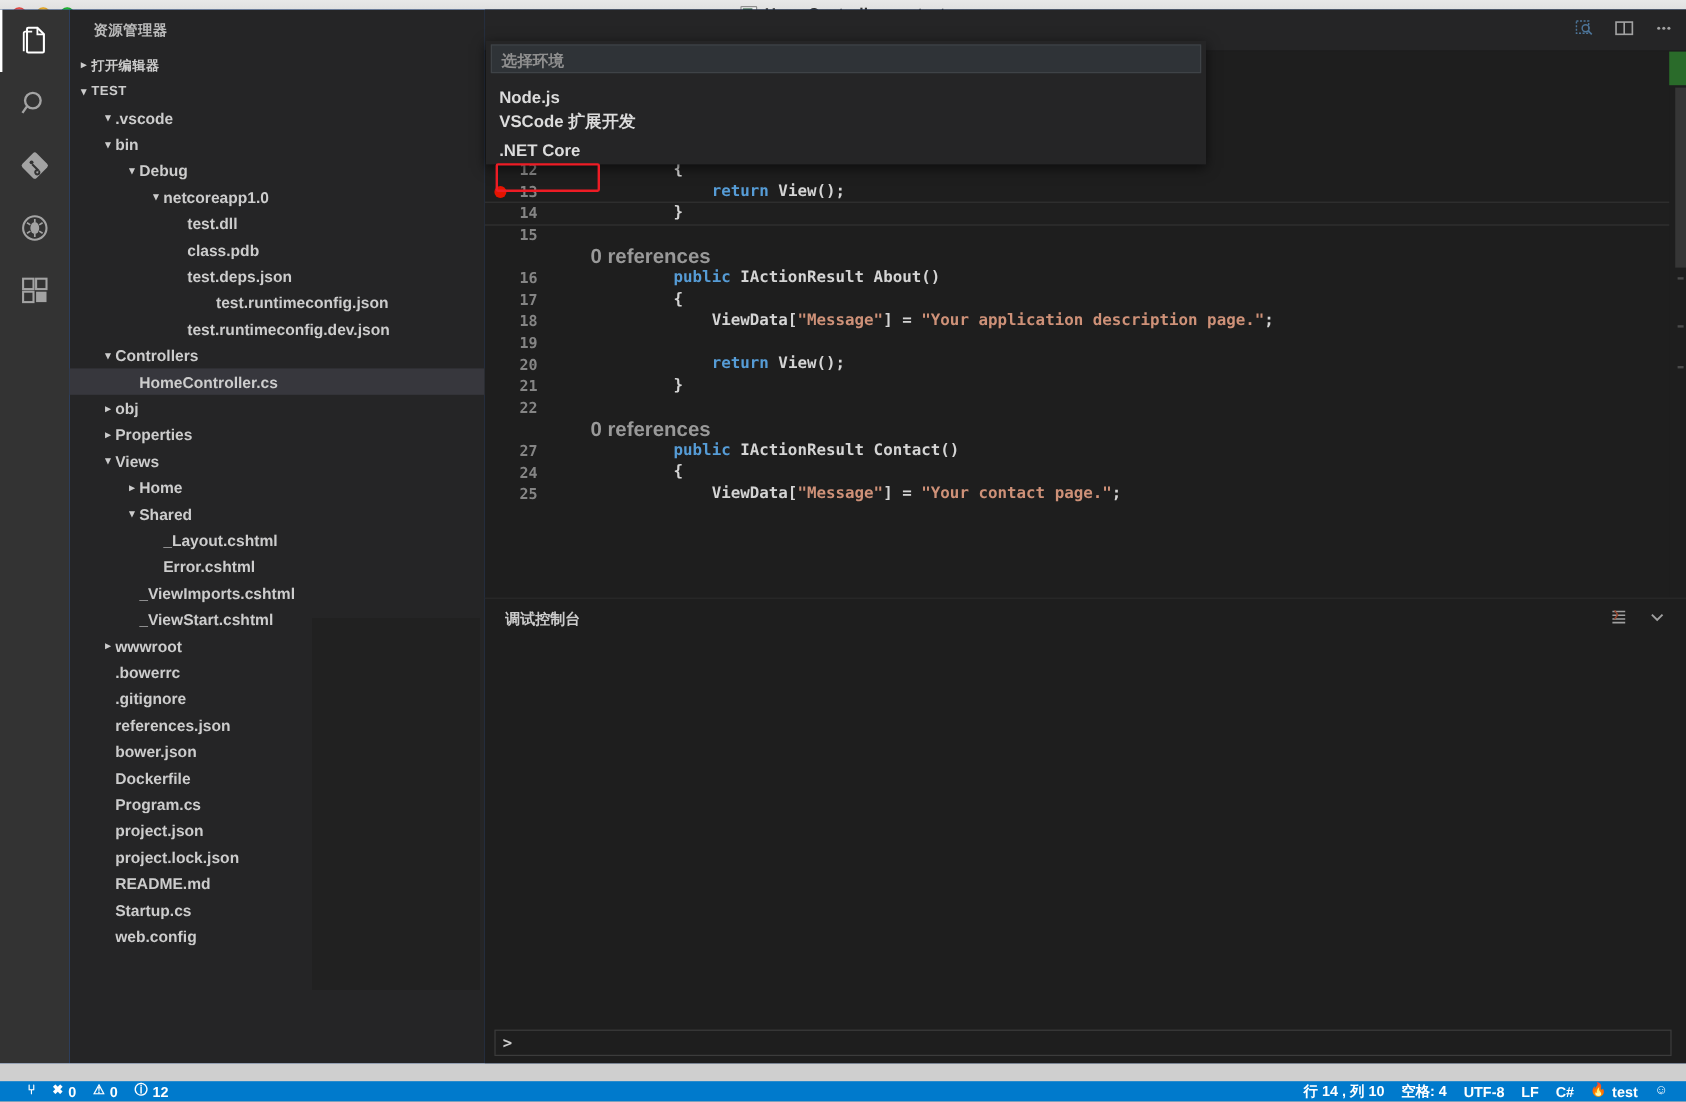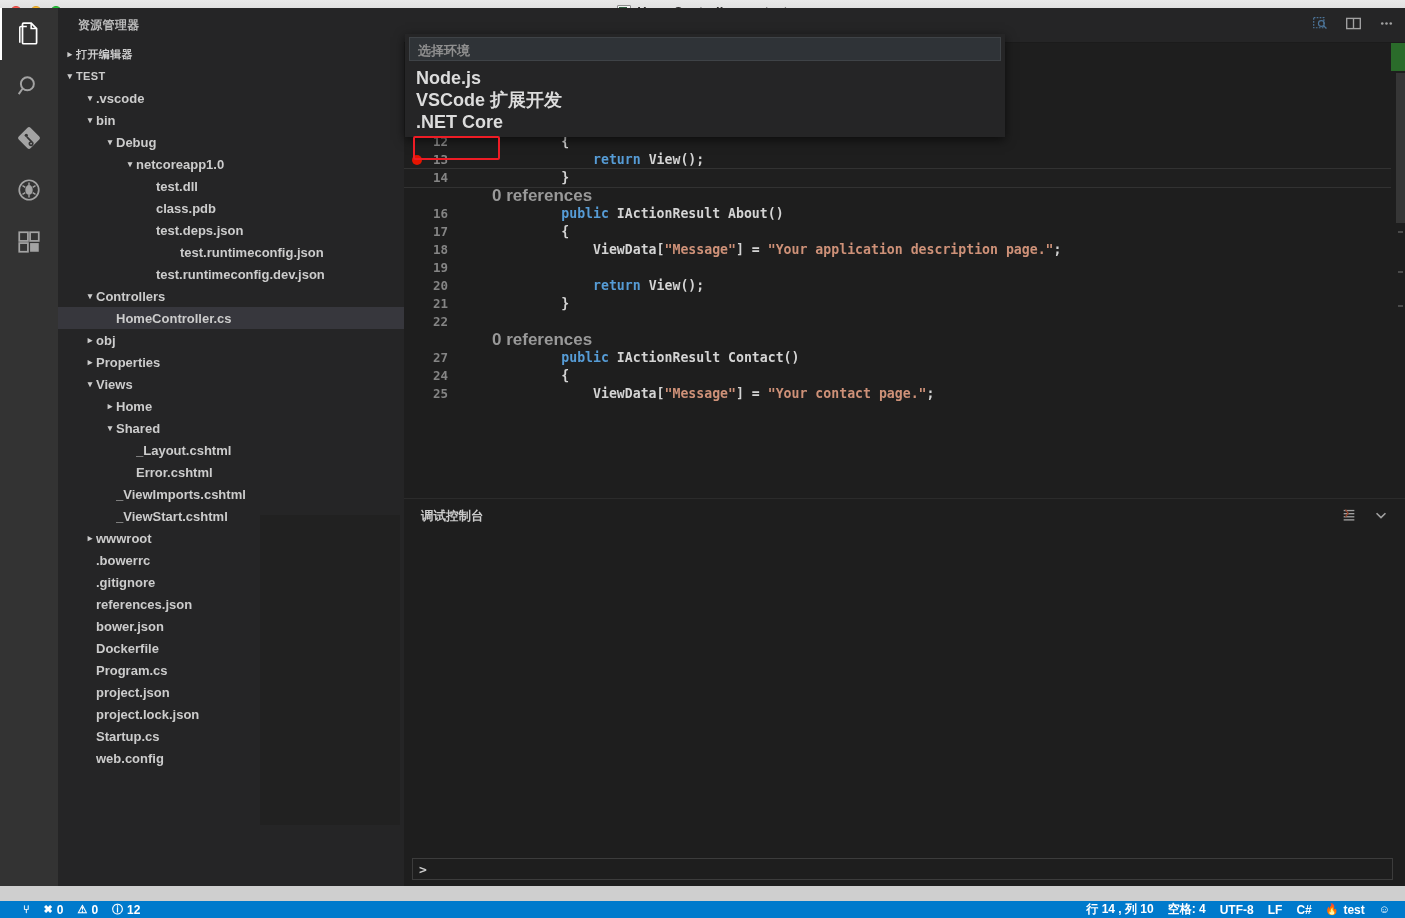--- a/index.html
+++ b/index.html
@@ -172,22 +172,22 @@
     z-index: 50;
   }
   .qp-input {
     margin: 3px 4px 0 4px; height: 24px;
     background: #2f3337; border: 1px solid #3f4347;
     display: flex; align-items: flex-end; padding-left: 8px;
   }
   .qp-placeholder { font-size: 13px; color: #8f8f8f; }
   .qp-list { padding: 6px 0 4px 0; }
   .qp-row {
-    height: 22px; display: flex; align-items: center;
-    padding-left: 11px; font-size: 18px; color: #dcdcdc; cursor: pointer;
+    height: 22px; display: flex; align-items: flex-end;
+    padding-left: 11px; font-size: 14px; color: #dcdcdc; cursor: pointer;
   }
   .qp-highlight {
     position: absolute; left: 8px; top: 102px; width: 87px; height: 24px;
     border: 2px solid #ee1c25; border-radius: 2px; pointer-events: none;
   }
 
   
   .statusbar {
     position: absolute; left: 0; top: 901px; width: 1405px; height: 17px;
     background: #007acc; display: flex; align-items: center;
@@ -377,20 +377,24 @@
             <span class="twisty blank"></span>
             <span class="rowlabel">Program.cs</span>
           </div>
           <div class="row" style="padding-left: 26px;">
             <span class="twisty blank"></span>
             <span class="rowlabel">project.json</span>
           </div>
           <div class="row" style="padding-left: 26px;">
             <span class="twisty blank"></span>
             <span class="rowlabel">project.lock.json</span>
+          </div>
+          <div class="row" style="padding-left: 26px;">
+            <span class="twisty blank"></span>
+            <span class="rowlabel">README.md</span>
           </div>
           <div class="row" style="padding-left: 26px;">
             <span class="twisty blank"></span>
             <span class="rowlabel">Startup.cs</span>
           </div>
           <div class="row" style="padding-left: 26px;">
             <span class="twisty blank"></span>
             <span class="rowlabel">web.config</span>
           </div>
         </div>
@@ -426,20 +430,21 @@
       <div class="codepane">
         <div id="code-root">
             <div class="codeline codelens"><span class="lnum"></span><span class="ltext" style="left: 62px;">0 references</span></div>
             <div class="codeline"><span class="lnum">9</span><span class="ltext"><span>        </span><span class="kw">public</span><span> </span><span class="kw">class</span><span> HomeController : </span><span class="type">Controller</span></span></div>
             <div class="codeline"><span class="lnum">10</span><span class="ltext"><span>        {</span></span></div>
             <div class="codeline codelens"><span class="lnum"></span><span class="ltext" style="left: 88px;">0 references</span></div>
             <div class="codeline"><span class="lnum">11</span><span class="ltext"><span>            </span><span class="kw">public</span><span> IActionResult Index()</span></span></div>
             <div class="codeline"><span class="lnum">12</span><span class="ltext"><span>            {</span></span></div>
             <div class="codeline"><span class="bp"></span><span class="lnum">13</span><span class="ltext"><span>                </span><span class="kw">return</span><span> View();</span></span></div>
             <div class="codeline current"><span class="lnum">14</span><span class="ltext"><span>            }</span></span></div>
+            <div class="codeline"><span class="lnum">15</span><span class="ltext"><span></span></span></div>
             <div class="codeline codelens"><span class="lnum"></span><span class="ltext" style="left: 88px;">0 references</span></div>
             <div class="codeline"><span class="lnum">16</span><span class="ltext"><span>            </span><span class="kw">public</span><span> IActionResult About()</span></span></div>
             <div class="codeline"><span class="lnum">17</span><span class="ltext"><span>            {</span></span></div>
             <div class="codeline"><span class="lnum">18</span><span class="ltext"><span>                ViewData[</span><span class="str">"Message"</span><span>] = </span><span class="str">"Your application description page."</span><span>;</span></span></div>
             <div class="codeline"><span class="lnum">19</span><span class="ltext"><span></span></span></div>
             <div class="codeline"><span class="lnum">20</span><span class="ltext"><span>                </span><span class="kw">return</span><span> View();</span></span></div>
             <div class="codeline"><span class="lnum">21</span><span class="ltext"><span>            }</span></span></div>
             <div class="codeline"><span class="lnum">22</span><span class="ltext"><span></span></span></div>
             <div class="codeline codelens"><span class="lnum"></span><span class="ltext" style="left: 88px;">0 references</span></div>
             <div class="codeline"><span class="lnum">27</span><span class="ltext"><span>            </span><span class="kw">public</span><span> IActionResult Contact()</span></span></div>

